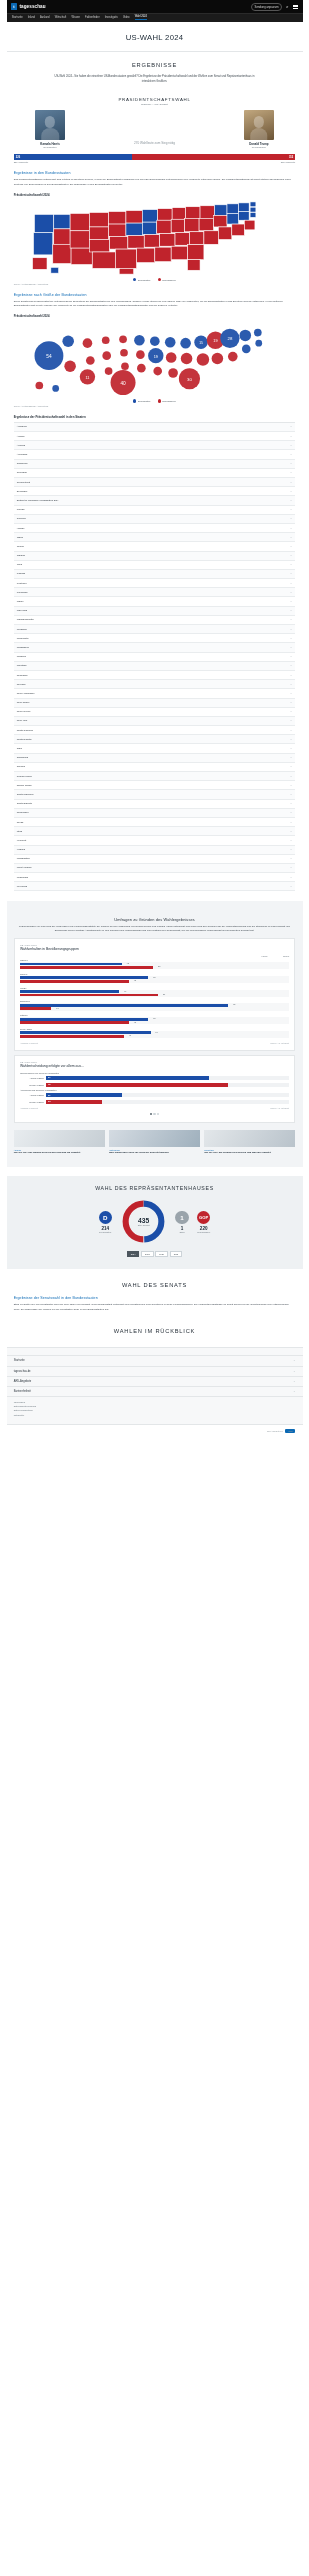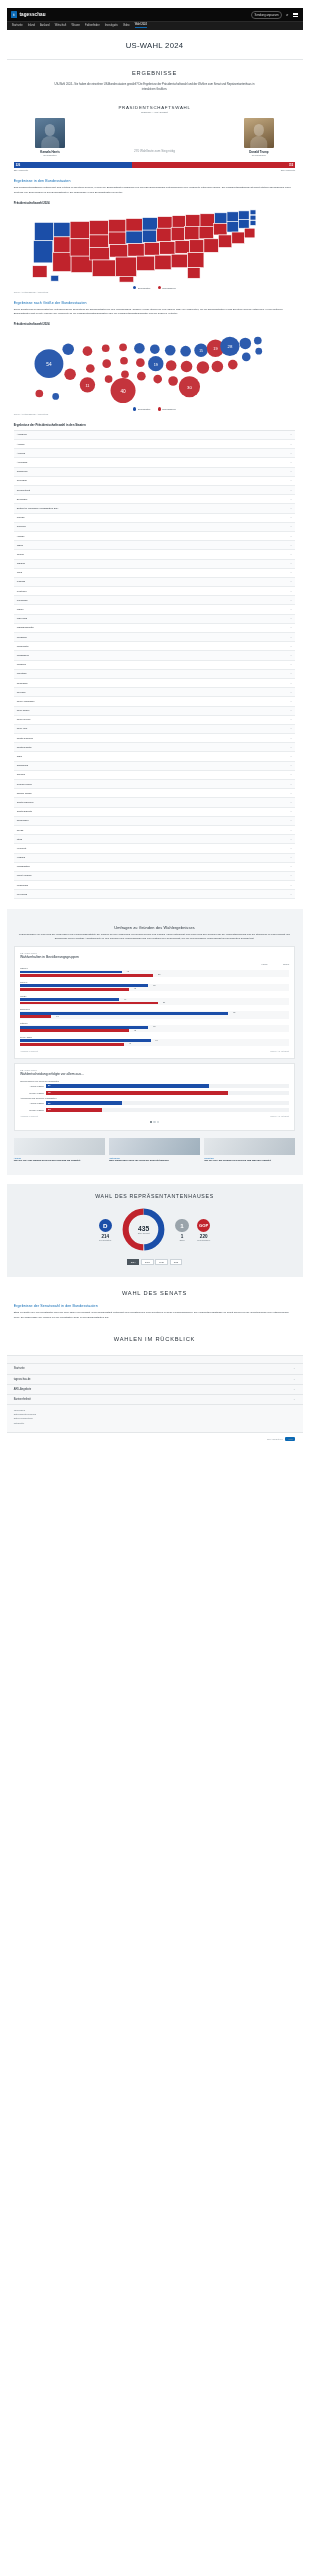--- a/index.html
+++ b/index.html
@@ -4,21 +4,21 @@
 <style>
   * { box-sizing: border-box; }
   html, body { margin:0; padding:0; }
   body {
     width: 309px;
     font-family: "Liberation Sans", sans-serif;
     background: #ffffff;
     color: #1a1a1a;
     -webkit-font-smoothing: antialiased;
   }
-  .page { width:296px; margin:8px auto; background:#fff; }
+  .page { width:296px; margin:0 auto; background:#fff; }
 
   
   .topbar {
     height: 13.4px; background:#0a0a0a; display:flex; align-items:center;
     padding: 0 4.1px; gap:3.1px;
   }
   .logo-box { display:flex; align-items:center; gap:2.1px; }
   .logo-sq {
     width:6.7px; height:6.7px; background:#0b69b4; color:#fff;
     display:flex; align-items:center; justify-content:center;

